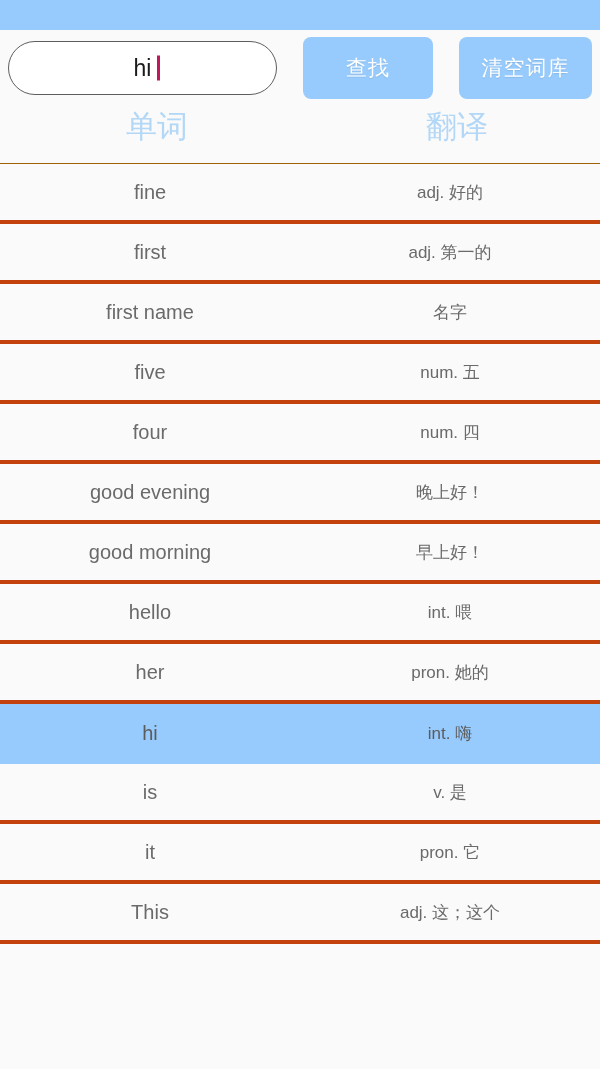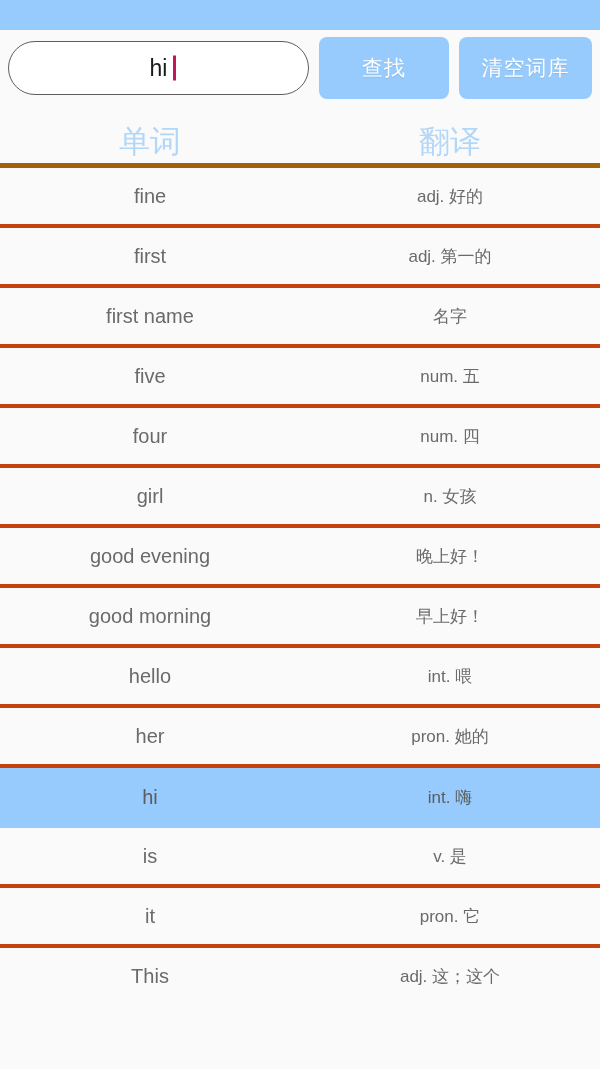--- a/index.html
+++ b/index.html
@@ -94,32 +94,34 @@
     font-family: "Liberation Sans", "DejaVu Sans", sans-serif;
     font-size: 21px;
     letter-spacing: 1px;
     display: flex;
     align-items: center;
     justify-content: center;
     cursor: pointer;
     text-shadow: 0 1px 1px rgba(0,0,0,0.10);
     padding: 0 2px;
     box-sizing: border-box;
+    margin-left: 16px;
   }
   .btn-find { width: 130px; }
   .btn-clear { width: 133px; }
 
   
   .col-header {
     flex: 0 0 57px;
     height: 57px;
     display: flex;
-    align-items: flex-end;
-    background: #fafafa;
-    border-bottom: 5px solid #a16207;
+    align-items: flex-start;
+    background: #fafafa;
+    border-bottom: 1px solid #a16207;
+    padding-left: 7px;
   }
   .col-header .cell {
     font-size: 31px;
     color: #b3d7f7;
     text-align: center;
   }
 
   
   .table {
     flex: 1 1 auto;
@@ -200,24 +202,20 @@
       </div>
       <div class="row">
         <div class="cell cell-word">five</div>
         <div class="cell cell-trans">num. 五</div>
       </div>
       <div class="row">
         <div class="cell cell-word">four</div>
         <div class="cell cell-trans">num. 四</div>
       </div>
       <div class="row">
-        <div class="cell cell-word">girl</div>
-        <div class="cell cell-trans">n. 女孩</div>
-      </div>
-      <div class="row">
         <div class="cell cell-word">good evening</div>
         <div class="cell cell-trans">晚上好！</div>
       </div>
       <div class="row">
         <div class="cell cell-word">good morning</div>
         <div class="cell cell-trans">早上好！</div>
       </div>
       <div class="row">
         <div class="cell cell-word">hello</div>
         <div class="cell cell-trans">int. 喂</div>

